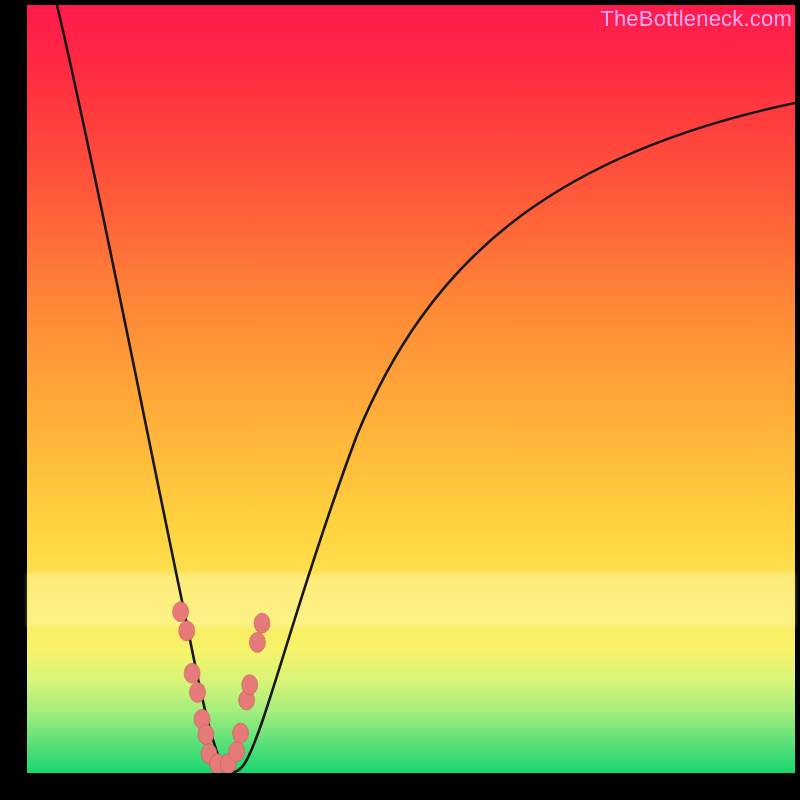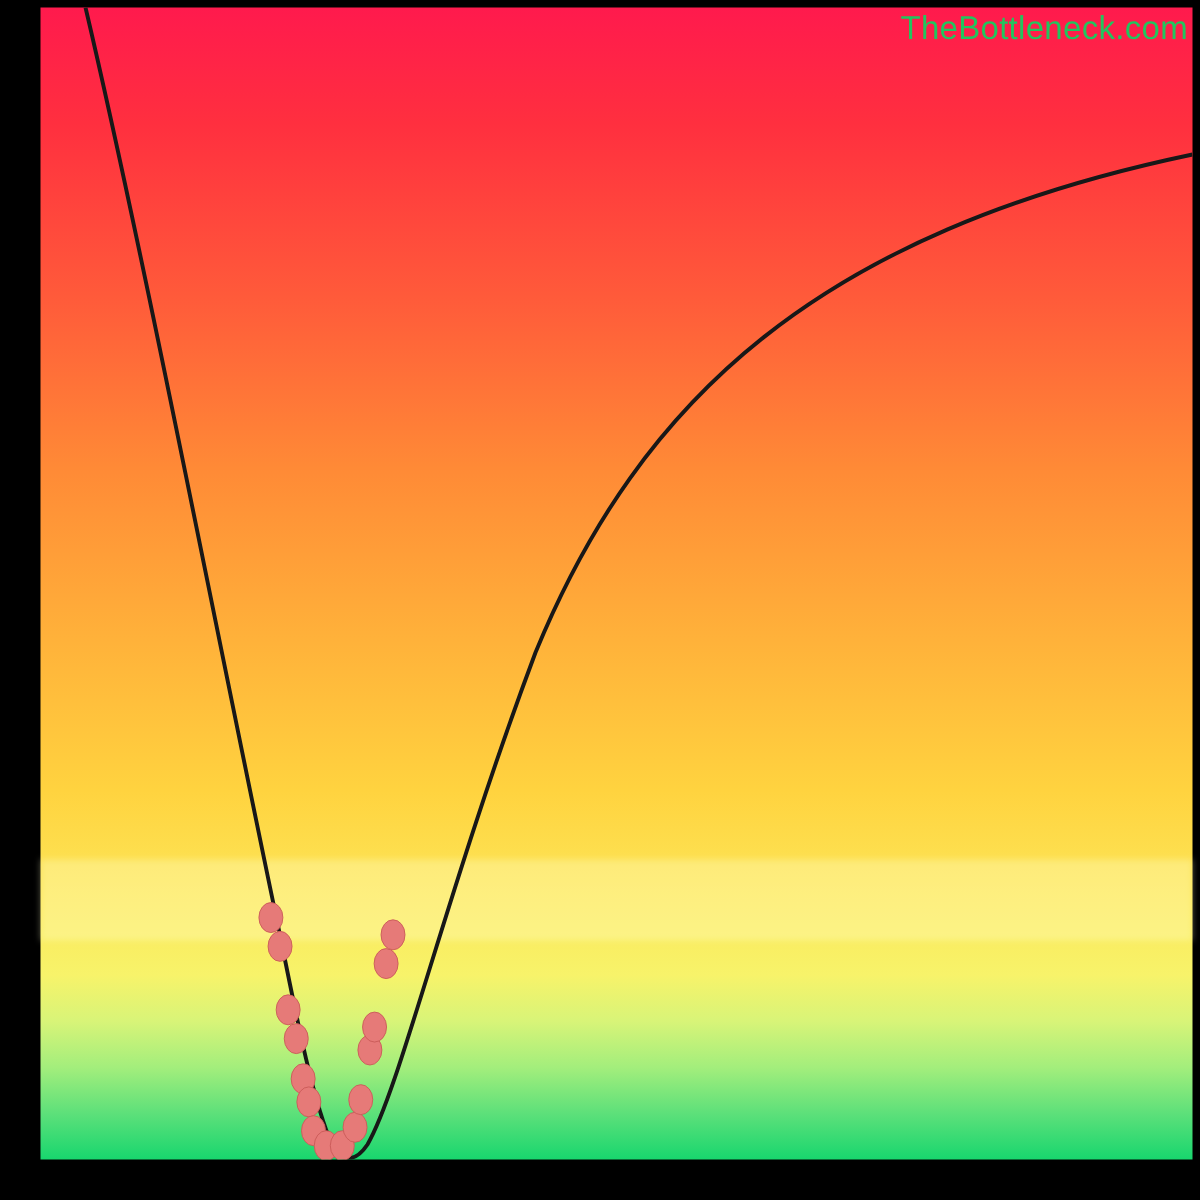--- a/index.html
+++ b/index.html
@@ -50,21 +50,21 @@
   svg.curves {
     position: absolute;
     inset: 0;
     width: 100%;
     height: 100%;
   }
   .watermark {
     position: absolute;
     top: 6px;
     right: 8px;
-    color: #22c55e;
+    color: #f0abfc;
     font-size: 22px;
     font-weight: 500;
     letter-spacing: 0.2px;
     user-select: none;
   }
 </style>
 </head>
 <body>
 
 <div class="frame">

